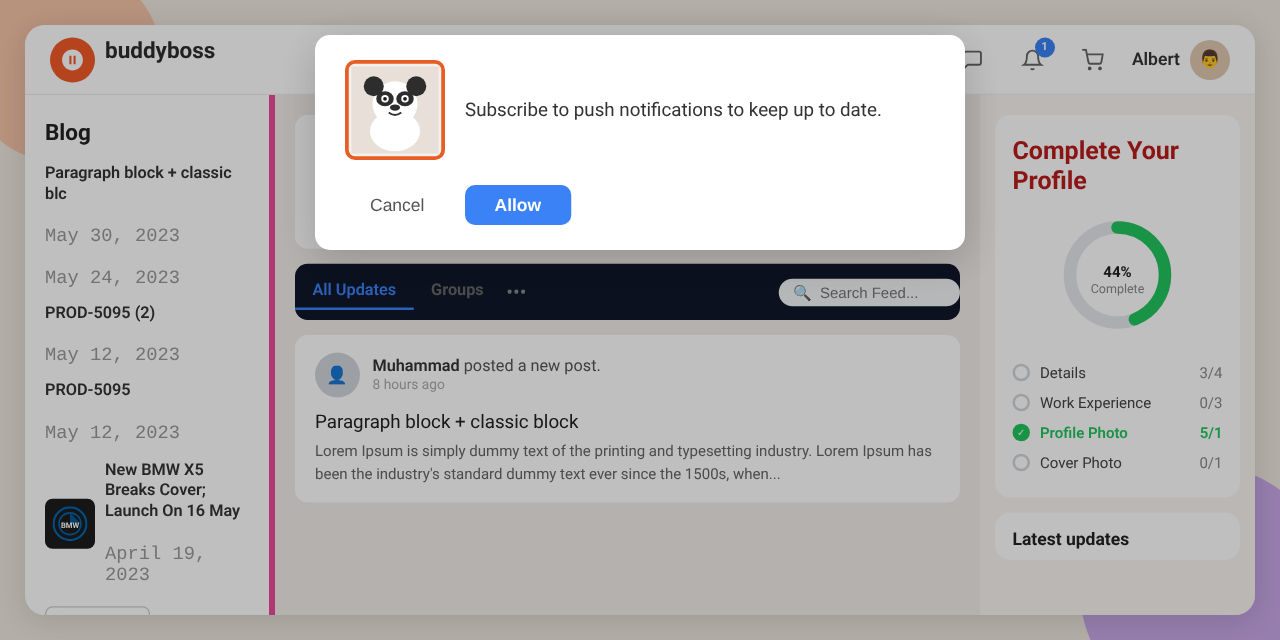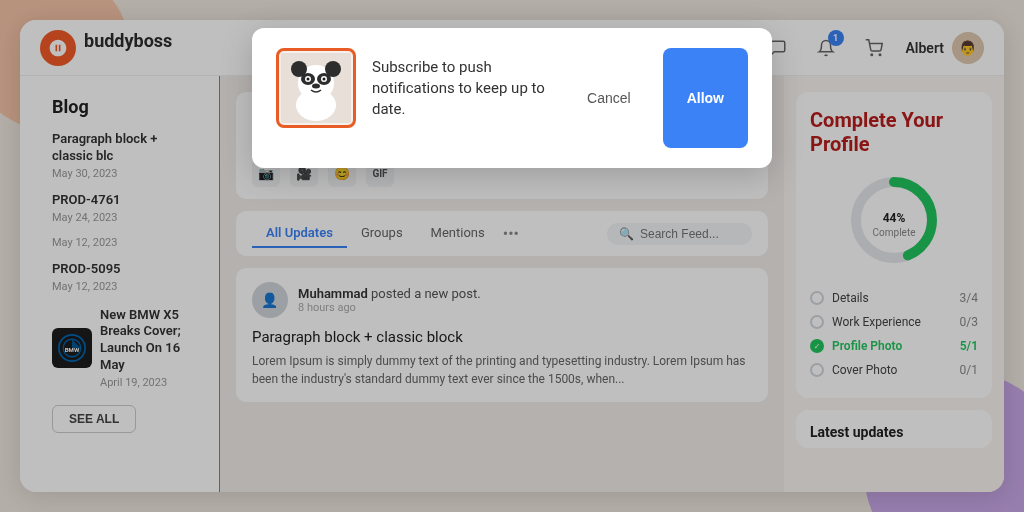--- a/index.html
+++ b/index.html
@@ -139,43 +139,44 @@
     .content-area {
       display: flex;
       flex: 1;
       overflow: hidden;
     }
 
     
     .sidebar {
       width: 200px;
       background: #fff;
-      border-right: 1px solid #ec4899;
-      padding: 20px 32px;
+      border-right: 5px solid #ec4899;
+      padding: 20px 16px;
       overflow-y: auto;
     }
     .sidebar-title {
       font-size: 18px;
       font-weight: 700;
       color: #222;
       margin-bottom: 14px;
     }
     .blog-item {
       margin-bottom: 12px;
     }
     .blog-item-title {
       font-size: 13px;
       font-weight: 600;
       color: #333;
       line-height: 1.3;
     }
     .blog-item-date {
-      font-size: 11px;
+      font-size: 15px;
       color: #999;
-      margin-top: 2px;
+      margin-top: 16px;
+      font-family: Liberation Mono, monospace;
     }
     .blog-featured {
       display: flex;
       align-items: center;
       gap: 8px;
       margin-top: 14px;
       margin-bottom: 12px;
     }
     .blog-featured-img {
       width: 40px;
@@ -257,28 +258,28 @@
       font-size: 13px;
       cursor: pointer;
       color: #555;
     }
 
     
     .feed-tabs {
       display: flex;
       align-items: center;
       gap: 0;
-      background: #ffffff;
+      background: #0f172a;
       border-radius: 10px;
-      padding: 8px 16px;
+      padding: 8px 0;
       margin-bottom: 12px;
     }
     .feed-tab {
       font-size: 13px;
-      font-weight: 400;
+      font-weight: 700;
       color: #666;
       padding: 6px 14px;
       cursor: pointer;
       border-bottom: 2px solid transparent;
     }
     .feed-tab.active {
       color: #3b82f6;
       border-bottom: 2px solid #3b82f6;
       font-weight: 600;
     }
@@ -482,21 +483,21 @@
       justify-content: center;
     }
     .push-dialog {
       margin-top: 28px;
       background: #fff;
       border-radius: 12px;
       padding: 20px 24px;
       width: 520px;
       box-shadow: 0 8px 32px rgba(0,0,0,0.18);
       display: flex;
-      flex-direction: row;
+      flex-direction: column;
     }
     .push-dialog-content {
       display: flex;
       align-items: center;
       gap: 16px;
       margin-bottom: 20px;
     }
     .panda-img {
       width: 80px;
       height: 80px;
@@ -595,24 +596,24 @@
   <div class="content-area">
 
     <div class="sidebar">
       <div class="sidebar-title">Blog</div>
 
       <div class="blog-item">
         <div class="blog-item-title">Paragraph block + classic blc</div>
         <div class="blog-item-date">May 30, 2023</div>
       </div>
       <div class="blog-item">
-        <div class="blog-item-title">PROD-4761</div>
         <div class="blog-item-date">May 24, 2023</div>
       </div>
       <div class="blog-item">
+        <div class="blog-item-title">PROD-5095 (2)</div>
         <div class="blog-item-date">May 12, 2023</div>
       </div>
       <div class="blog-item">
         <div class="blog-item-title">PROD-5095</div>
         <div class="blog-item-date">May 12, 2023</div>
       </div>
 
       <div class="blog-featured">
         <div class="blog-featured-img">
 
@@ -643,21 +644,20 @@
           <div class="compose-action-icon">📷</div>
           <div class="compose-action-icon">🎥</div>
           <div class="compose-action-icon">😊</div>
           <div class="compose-action-icon" style="font-size:10px;font-weight:bold;color:#555;">GIF</div>
         </div>
       </div>
 
       <div class="feed-tabs">
         <div class="feed-tab active">All Updates</div>
         <div class="feed-tab">Groups</div>
-        <div class="feed-tab">Mentions</div>
         <span class="feed-tab-more">•••</span>
         <div class="feed-search">
           <span class="feed-search-icon">🔍</span>
           <input class="feed-search-input" type="text" placeholder="Search Feed..." style="">
         </div>
       </div>
 
       <div class="post-card">
         <div class="post-meta">
           <div class="post-avatar">👤</div>

